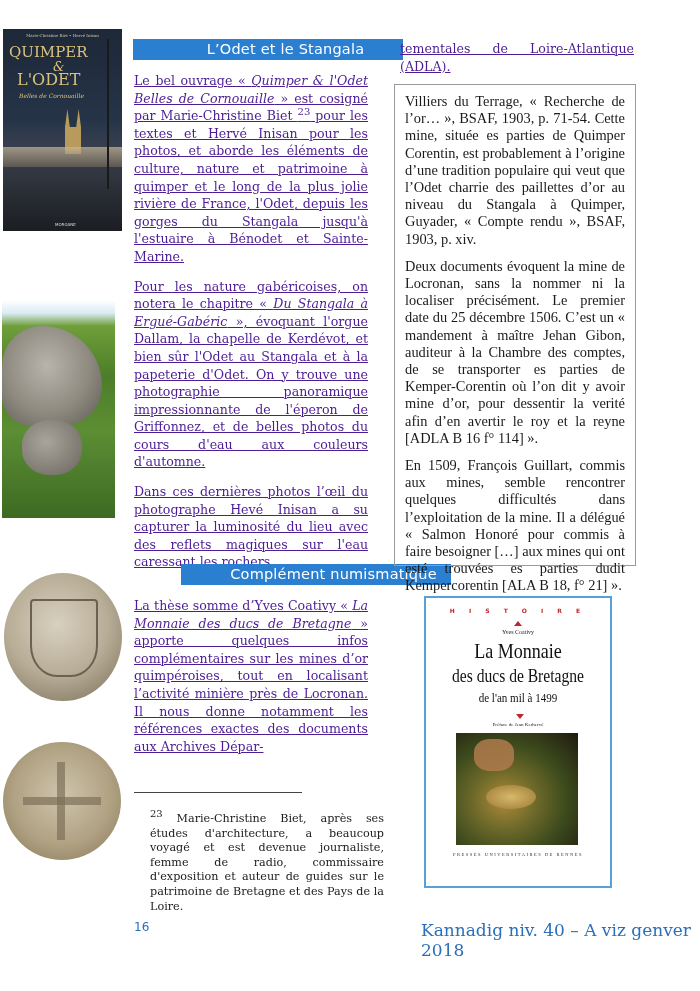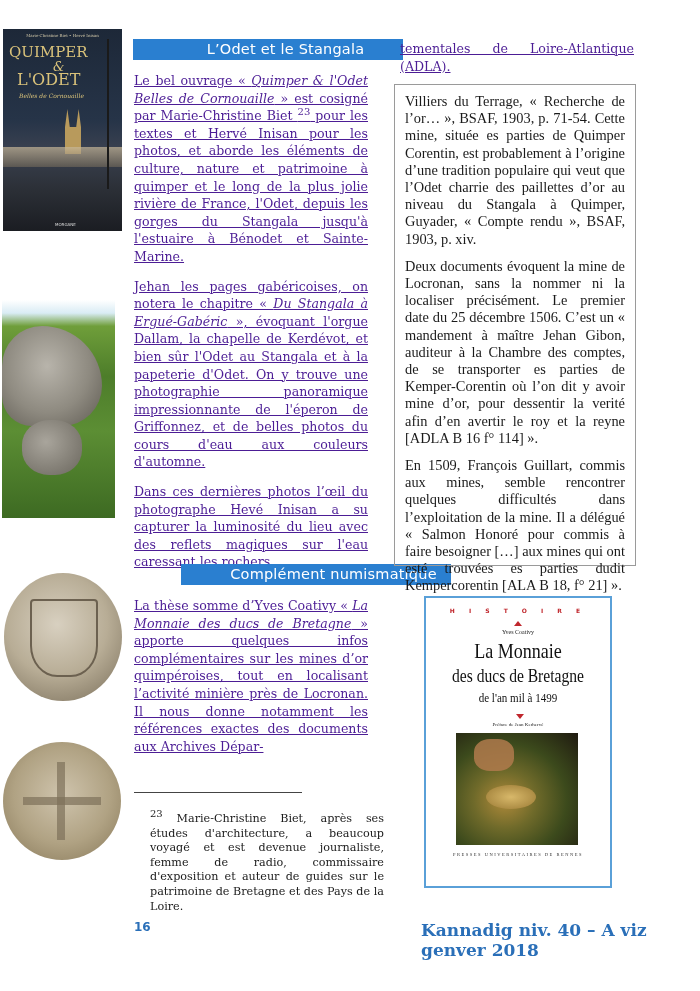--- a/index.html
+++ b/index.html
@@ -6,21 +6,21 @@
   body { width:700px; height:991px; position:relative; overflow:hidden; font-family:"DejaVu Serif", serif; color:#1a1a1a; }
   .section-header { position:absolute; background:#2a7fd0; color:#fff; font-family:"DejaVu Sans", sans-serif; font-size:14.5px; text-align:center; height:21px; line-height:21px; letter-spacing:0.2px;padding-left:35px; }
   .body-text { position:absolute; font-family:"DejaVu Serif", serif; font-size:12.6px; line-height:17.6px; text-align:justify; color:#4c1d95;text-decoration:underline; }
   .body-text p { margin:0 0 12px 0; }
   .body-text i { font-style:italic; }
   sup { font-size:10px; vertical-align:super; line-height:0; }
   .box { position:absolute; border:1px solid #9a9a9a; padding:8px 10px 8px 10px; box-sizing:border-box; font-family:"Liberation Serif", serif; font-size:14.4px; line-height:17.2px; text-align:justify; color:#1a1a1a; }
   .box p { margin:0 0 10px 0; }
   .footnote-rule { position:absolute; height:1px; background:#444; }
   .footnote { position:absolute; font-family:"DejaVu Serif", serif; font-size:11.2px; line-height:14.6px; text-align:justify; color:#1a1a1a; }
-  .page-num, .footer-title { position:absolute; font-family:"DejaVu Sans", sans-serif; font-weight:bold; color:#2a6fb8; font-size:12px; }
+  .page-num, .footer-title { position:absolute; font-family:"DejaVu Sans", sans-serif; font-weight:normal; color:#2a6fb8; font-size:12px; }
   .img { position:absolute; overflow:hidden; }
 </style>
 </head>
 <body>
 
 <div class="img" style="left:3px;top:29px;width:119px;height:202px;background:linear-gradient(180deg,#1d2838 0%,#263448 45%,#3a4150 60%,#2b2f36 80%,#1b1d22 100%);">
   <div style="position:absolute;top:4px;left:0;right:0;text-align:center;font-size:4px;color:#cfc6a8;font-family:'DejaVu Serif',serif;">Marie-Christine Biet • Hervé Inisan</div>
   <div style="position:absolute;top:14px;left:6px;font-size:15px;color:#d9c27a;font-family:'DejaVu Serif',serif;">QUIMPER</div>
   <div style="position:absolute;top:30px;left:50px;font-size:13px;color:#d9c27a;font-family:'DejaVu Serif',serif;font-style:italic;">&amp;</div>
   <div style="position:absolute;top:41px;left:14px;font-size:16px;color:#d9c27a;font-family:'DejaVu Serif',serif;">L'ODET</div>
@@ -42,21 +42,21 @@
 
 <div class="img" style="left:3px;top:742px;width:118px;height:118px;border-radius:50%;background:radial-gradient(circle at 50% 45%,#cfc4ad 0%,#b0a283 55%,#857657 100%);">
   <div style="position:absolute;left:54px;top:20px;width:8px;height:78px;background:#7d705a;opacity:.7;"></div>
   <div style="position:absolute;left:20px;top:55px;width:78px;height:8px;background:#7d705a;opacity:.7;"></div>
 </div>
 
 <div class="section-header" style="left:133px;top:39px;width:235px;">L’Odet et le Stangala</div>
 
 <div class="body-text" style="left:134px;top:72px;width:234px;">
   <p><span>Le bel ouvrage « </span><i>Quimper &amp; l'Odet Belles de Cornouaille</i><span> » est cosigné par Marie-Christine Biet </span><sup>23</sup><span> pour les textes et Hervé Inisan pour les photos, et aborde les éléments de culture, nature et patrimoine à quimper et le long de la plus jolie rivière de France, l'Odet, depuis les gorges du Stangala jusqu'à l'estuaire à Bénodet et Sainte-Marine.</span></p>
-  <p><span>Jehan les pages gabéricoises, on notera le chapitre « </span><i>Du Stangala à Ergué-Gabéric</i><span> », évoquant l'orgue Dallam, la chapelle de Kerdévot, et bien sûr l'Odet au Stangala et à la papeterie d'Odet. On y trouve une photographie panoramique impressionnante de l'éperon de Griffonnez, et de belles photos du cours d'eau aux couleurs d'automne.</span></p>
+  <p><span>Pour les nature gabéricoises, on notera le chapitre « </span><i>Du Stangala à Ergué-Gabéric</i><span> », évoquant l'orgue Dallam, la chapelle de Kerdévot, et bien sûr l'Odet au Stangala et à la papeterie d'Odet. On y trouve une photographie panoramique impressionnante de l'éperon de Griffonnez, et de belles photos du cours d'eau aux couleurs d'automne.</span></p>
   <p>Dans ces dernières photos l’œil du photographe Hevé Inisan a su capturer la luminosité du lieu avec des reflets magiques sur l'eau caressant les rochers.</p>
 </div>
 
 <div class="section-header" style="left:133px;top:564px;width:235px;margin-left:48px;">Complément numismatique</div>
 
 <div class="body-text" style="left:134px;top:597px;width:234px;">
   <p><span>La thèse somme d’Yves Coativy « </span><i>La Monnaie des ducs de Bretagne</i><span> » apporte quelques infos complémentaires sur les mines d’or quimpéroises, tout en localisant l’activité minière près de Locronan. Il nous donne notamment les références exactes des documents aux Archives Dépar-</span></p>
 </div>
 
 <div class="footnote-rule" style="left:134px;top:792px;width:168px;"></div>

